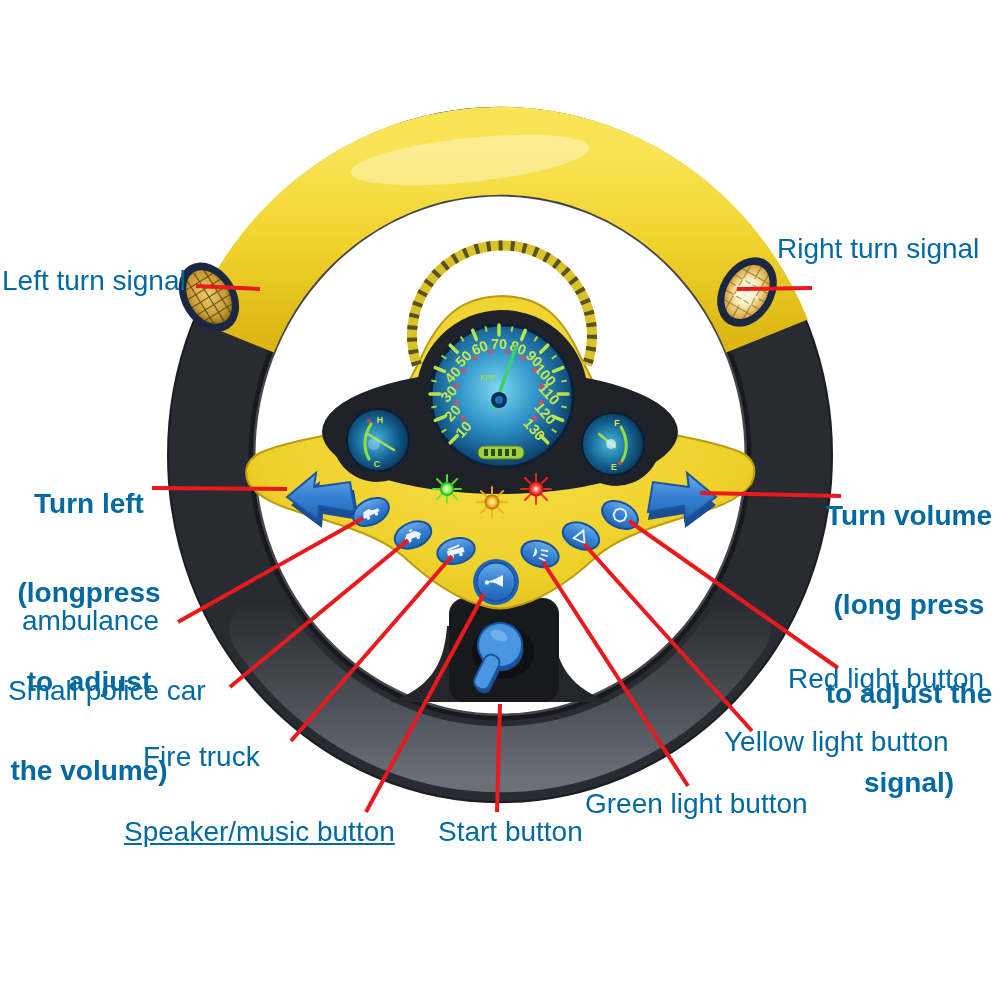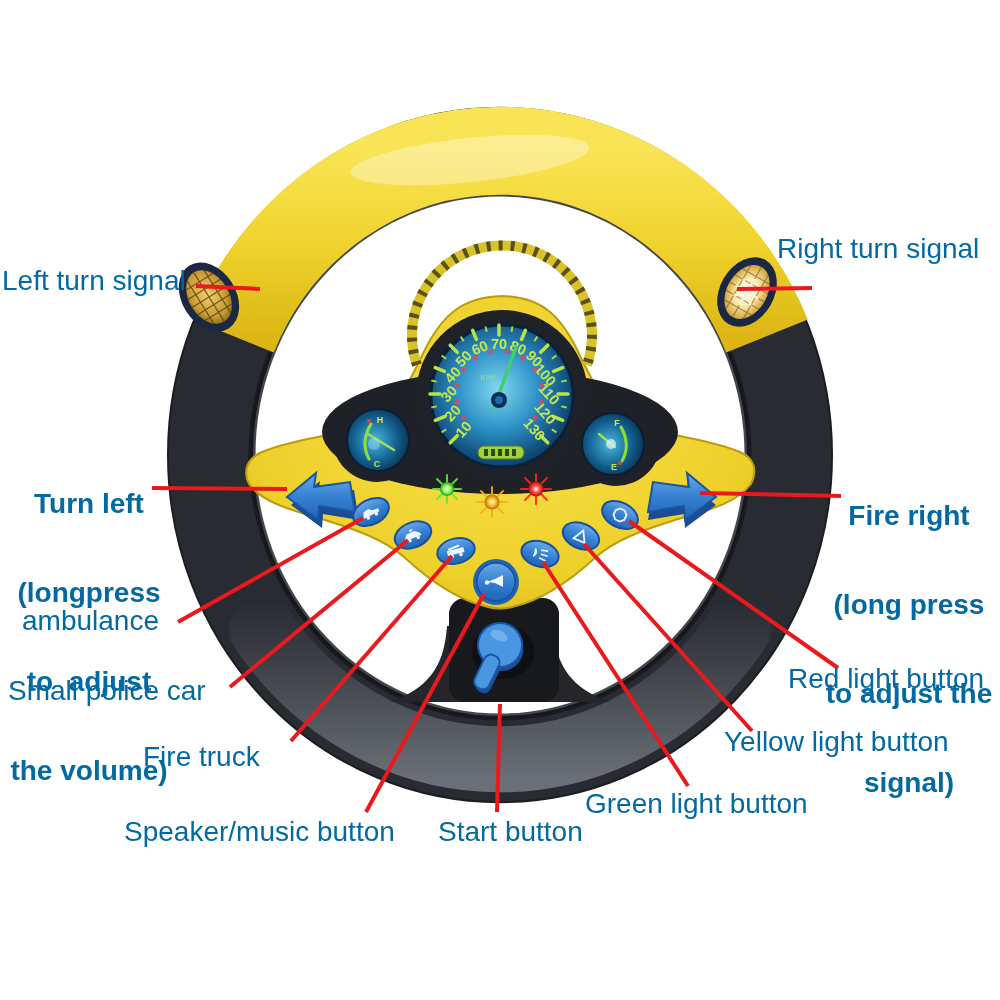--- a/index.html
+++ b/index.html
@@ -359,28 +359,28 @@
 <div class="label" style="left:777px;top:234px;">Right turn signal</div>
 
 <div class="label center" style="left:0px;top:430px;width:178px;">
   <span>Turn left</span>
   <span>(longpress</span>
   <span>to  adjust</span>
   <span>the volume)</span>
 </div>
 
 <div class="label center" style="left:818px;top:442px;width:182px;">
-  <span>Fire right</span>
+  <span>Turn volume</span>
   <span>(long press</span>
   <span>to adjust the</span>
   <span>signal)</span>
 </div>
 
 <div class="label" style="left:22px;top:606px;">ambulance</div>
 <div class="label" style="left:8px;top:676px;">Small police car</div>
 <div class="label" style="left:143px;top:742px;">Fire truck</div>
-<div class="label" style="left:124px;top:817px;">Speaker/music button</div>
+<div class="label" style="left:124px;top:817px;text-decoration:underline;">Speaker/music button</div>
 <div class="label" style="left:438px;top:817px;">Start button</div>
 <div class="label" style="left:585px;top:789px;">Green light button</div>
 <div class="label" style="left:724px;top:727px;">Yellow light button</div>
 <div class="label" style="left:788px;top:664px;">Red light button</div>
 
 </div>
 
 </body></html>

